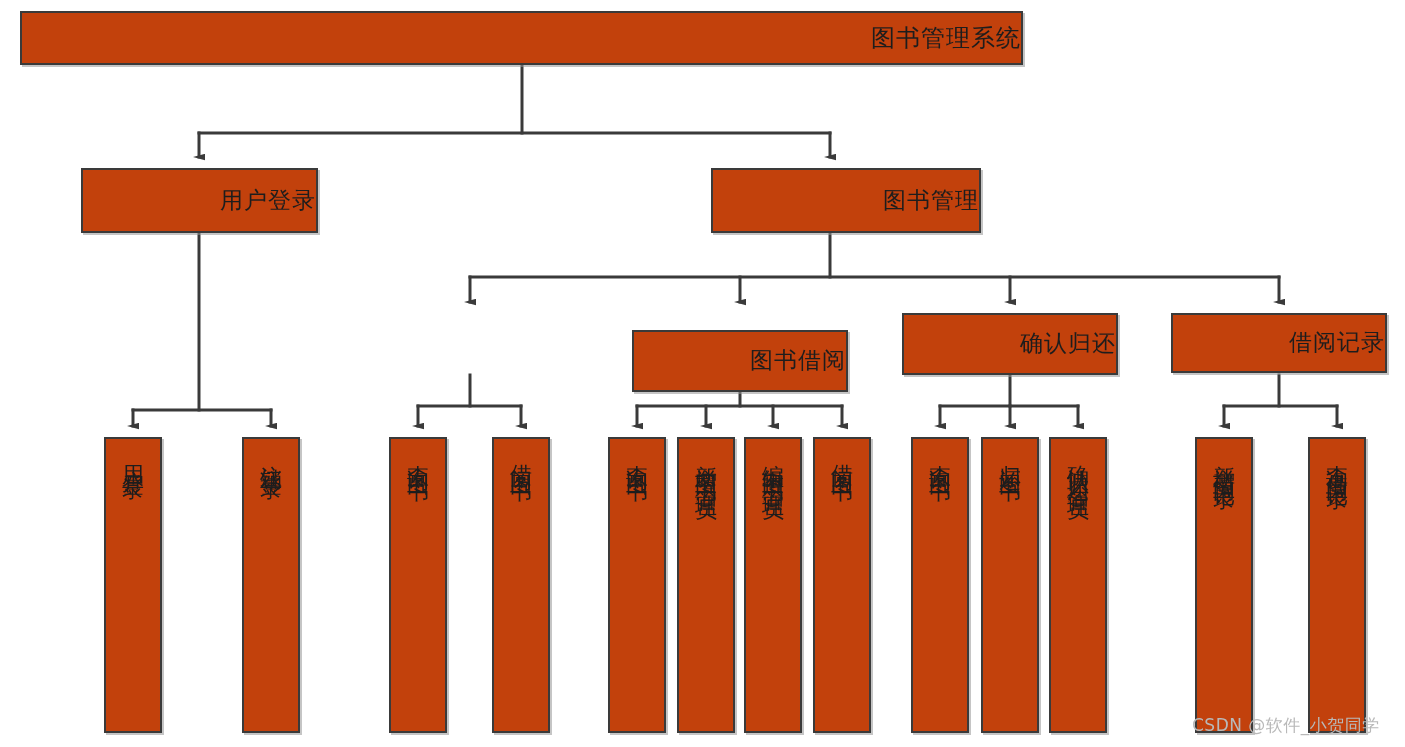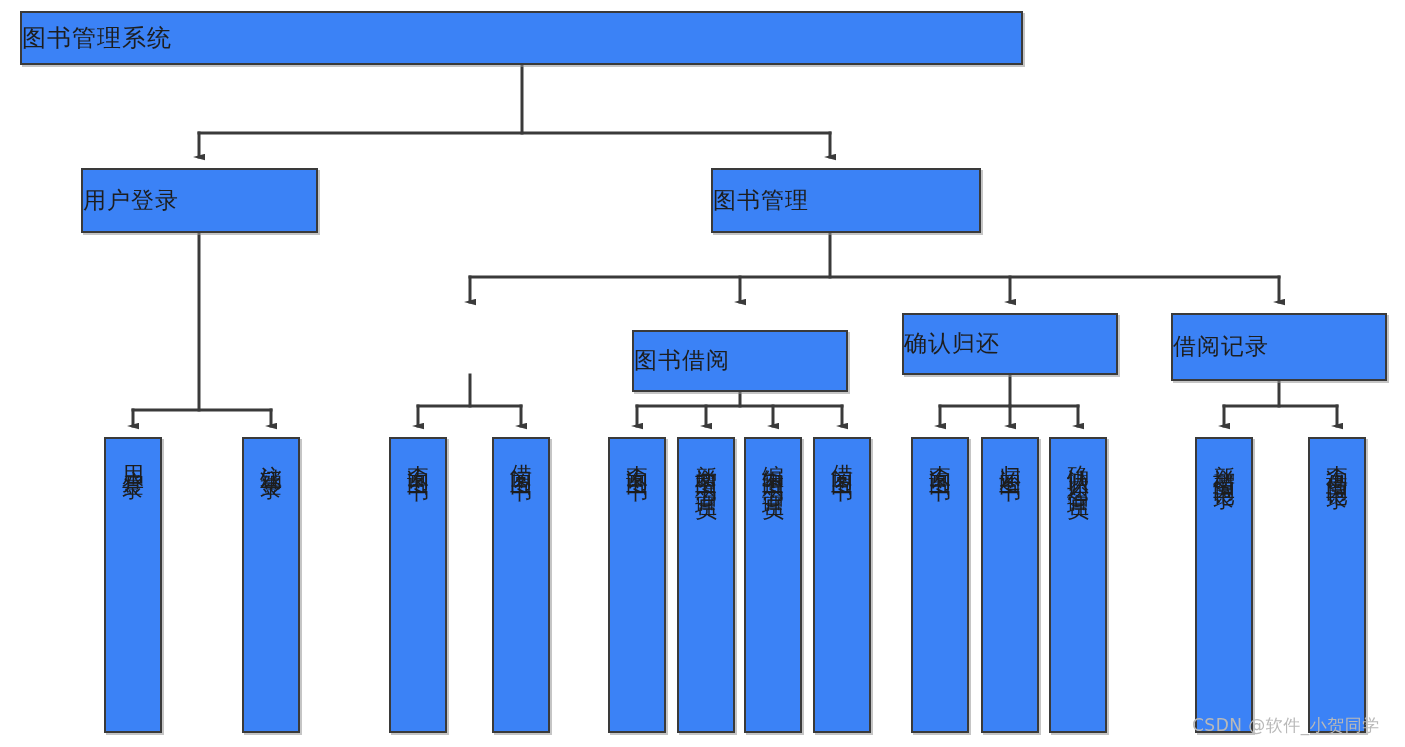--- a/index.html
+++ b/index.html
@@ -21,26 +21,26 @@
   #edge-layer {
     position: absolute;
     left: 0;
     top: 0;
     width: 1405px;
     height: 747px;
   }
   .node {
     position: absolute;
     box-sizing: border-box;
-    background: #3b82f6;
+    background: #c2410c;
     border: 2px solid #3a3a3a;
     box-shadow: 2px 2px 0 rgba(150,150,150,0.55);
     display: flex;
     align-items: center;
-    justify-content: flex-start;
+    justify-content: flex-end;
     z-index: 5;
   }
   .node-label {
     color: #1d1d1d;
     line-height: 1.12;
     text-align: center;
     white-space: pre-line;
   }
   .node.horizontal .node-label {
     font-size: 23px;
@@ -136,21 +136,21 @@
   <div class="node horizontal" style="left:711px; top:168px; width:270px; height:65px;">
     <span class="node-label">图书管理</span>
   </div>
 
   <div class="node horizontal" style="left:632px; top:330px; width:216px; height:62px;">
     <span class="node-label">图书借阅</span>
   </div>
   <div class="node horizontal" style="left:902px; top:313px; width:216px; height:62px;">
     <span class="node-label">确认归还</span>
   </div>
-  <div class="node horizontal" style="left:1171px; top:313px; width:216px; height:68px;">
+  <div class="node horizontal" style="left:1171px; top:313px; width:216px; height:60px;">
     <span class="node-label">借阅记录</span>
   </div>
 
   <div class="node vertical" style="left:104px; top:437px; width:58px; height:296px;">
     <span class="node-label">用户登录</span>
   </div>
   <div class="node vertical" style="left:242px; top:437px; width:58px; height:296px;">
     <span class="node-label">注销登录</span>
   </div>
 

